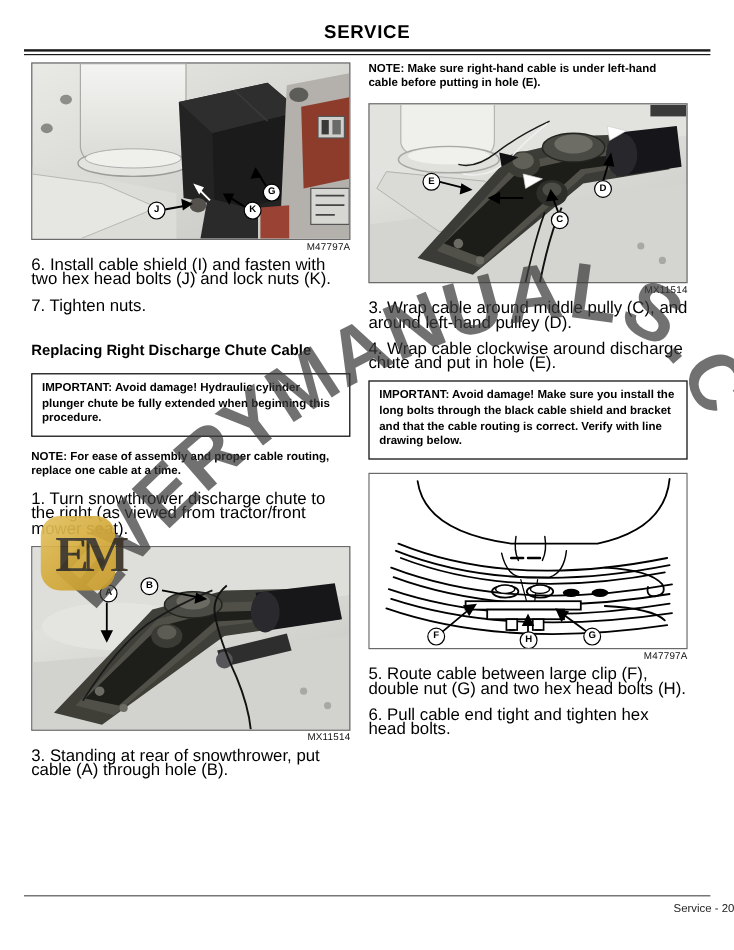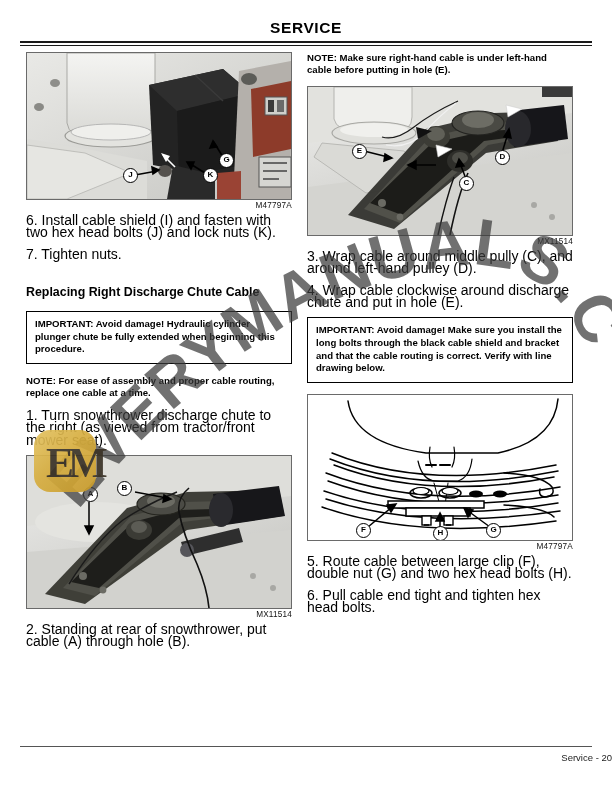--- a/index.html
+++ b/index.html
@@ -237,21 +237,21 @@
             <line x1="108" y1="36" x2="140" y2="42"></line>
             <polygon points="144,43 136,46 137,39"></polygon>
           </g>
         </svg>
         <div class="callout" style="left:56px;top:31px;">A</div>
         <div class="callout" style="left:90px;top:25px;">B</div>
       </div>
       <div class="figcode">MX11514</div>
     </div>
 
-    <p class="para step">2.  Standing at rear of snowthrower, put cable (A) through hole (B).</p>
+    <p class="para step">3.  Standing at rear of snowthrower, put cable (A) through hole (B).</p>
   </div>
 
   <div class="col col-right">
 
     <p class="note">NOTE: Make sure right-hand cable is under left-hand cable before putting in hole (E).</p>
 
     <div class="figure">
       <div class="frame" style="height:148px;">
         <svg width="264" height="148" viewBox="0 0 264 148" style="display:block;">
           <defs>

